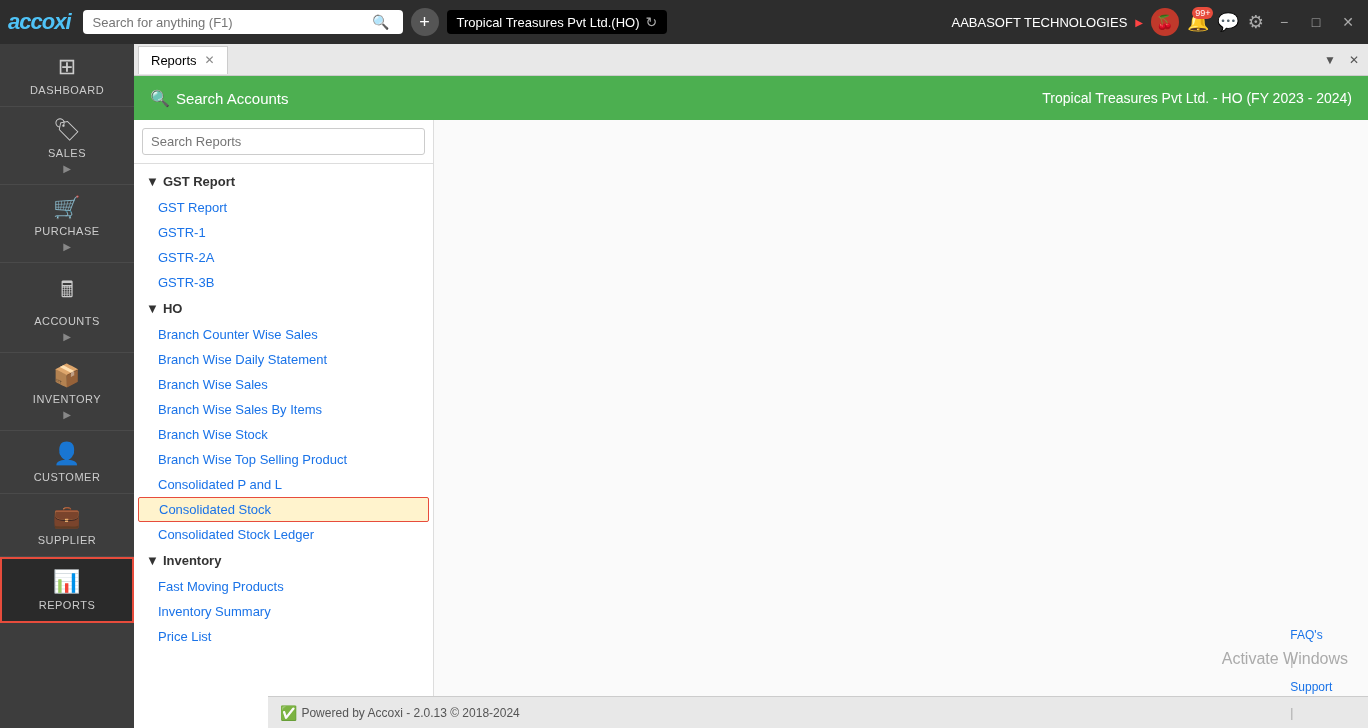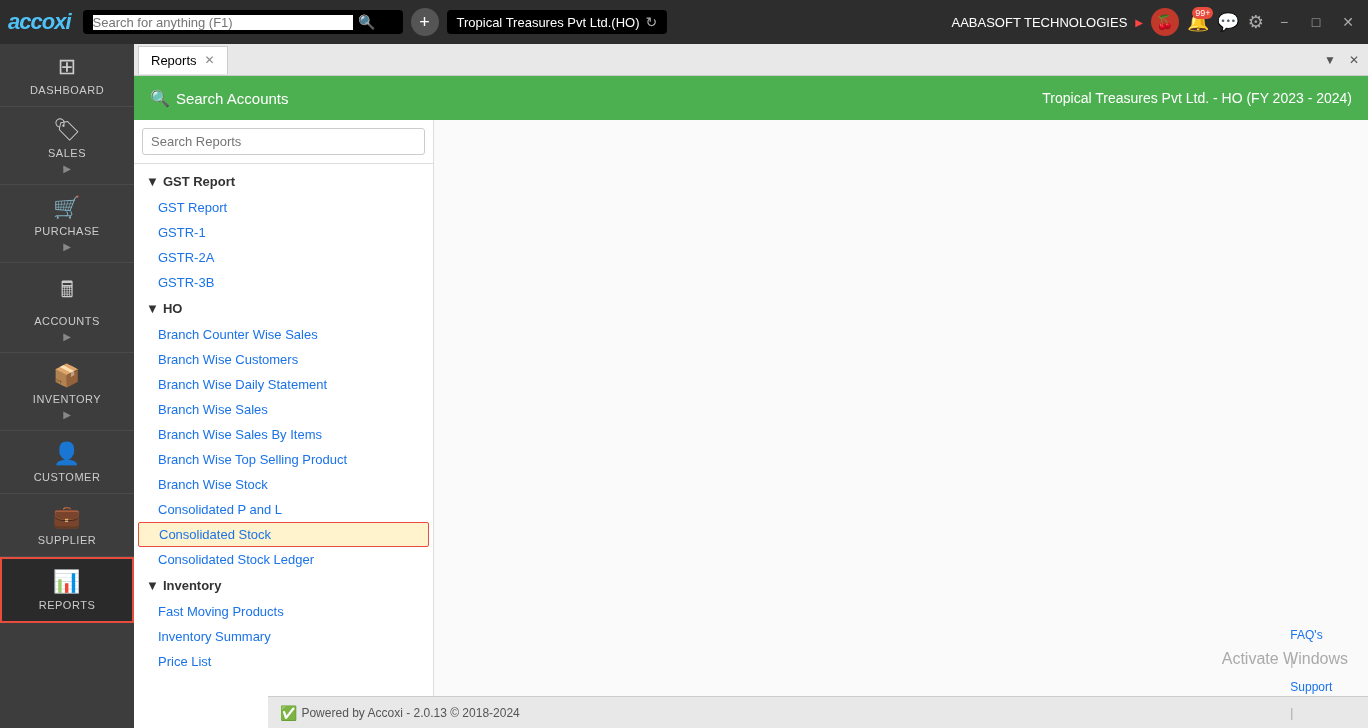--- a/index.html
+++ b/index.html
@@ -1,21 +1,21 @@
 <!DOCTYPE html>
 <html><head>
   <meta charset="utf-8">
   <style>
     * { margin: 0; padding: 0; box-sizing: border-box; }
     body { font-family: 'Segoe UI', Tahoma, Geneva, Verdana, sans-serif; font-size: 13px; background: #f0f0f0; width: 1368px; height: 728px; overflow: hidden; }
 
     
     .topbar { display: flex; align-items: center; background: #2d2d2d; height: 44px; padding: 0 8px; gap: 8px; }
     .logo { color: #4fc3f7; font-size: 22px; font-weight: bold; font-style: italic; letter-spacing: -1px; margin-right: 4px; }
-    .search-bar { display: flex; align-items: center; background: #000000; border-radius: 4px; padding: 4px 10px; width: 320px; gap: 6px; }
+    .search-bar { display: flex; align-items: center; background: #ffffff; border-radius: 4px; padding: 4px 10px; width: 320px; gap: 20px; }
     .search-bar input { border: none; outline: none; font-size: 13px; width: 260px; color: #555; }
     .search-icon-top { color: #888; font-size: 14px; }
     .add-btn { width: 28px; height: 28px; background: #555; border-radius: 50%; display: flex; align-items: center; justify-content: center; color: white; font-size: 18px; cursor: pointer; }
     .company-selector { display: flex; align-items: center; background: #000000; border-radius: 4px; padding: 4px 10px; gap: 6px; color: white; font-size: 13px; min-width: 200px; }
     .refresh-btn { color: #aaa; cursor: pointer; font-size: 14px; }
     .topbar-right { margin-left: auto; display: flex; align-items: center; gap: 8px; }
     .company-name { color: white; font-size: 13px; text-align: right; }
     .avatar { width: 28px; height: 28px; background: #c0392b; border-radius: 50%; display: flex; align-items: center; justify-content: center; color: white; font-size: 14px; }
     .topbar-icon { color: #aaa; font-size: 18px; cursor: pointer; position: relative; }
     .badge { position: absolute; top: -4px; right: -4px; background: #e74c3c; color: white; font-size: 9px; border-radius: 8px; padding: 1px 3px; }
@@ -179,26 +179,25 @@
         <div class="tree-item">GST Report</div>
         <div class="tree-item">GSTR-1</div>
         <div class="tree-item">GSTR-2A</div>
         <div class="tree-item">GSTR-3B</div>
 
         <div class="tree-category">
           <span>▼</span>
           <span>HO</span>
         </div>
         <div class="tree-item">Branch Counter Wise Sales</div>
-        <div class="tree-item">Branch Wise Customers</div>
         <div class="tree-item">Branch Wise Daily Statement</div>
         <div class="tree-item">Branch Wise Sales</div>
         <div class="tree-item">Branch Wise Sales By Items</div>
+        <div class="tree-item">Branch Wise Stock</div>
         <div class="tree-item">Branch Wise Top Selling Product</div>
-        <div class="tree-item">Branch Wise Stock</div>
         <div class="tree-item">Consolidated P and L</div>
         <div class="tree-item selected">Consolidated Stock</div>
         <div class="tree-item">Consolidated Stock Ledger</div>
 
         <div class="tree-category">
           <span>▼</span>
           <span>Inventory</span>
         </div>
         <div class="tree-item">Fast Moving Products</div>
         <div class="tree-item">Inventory Summary</div>

